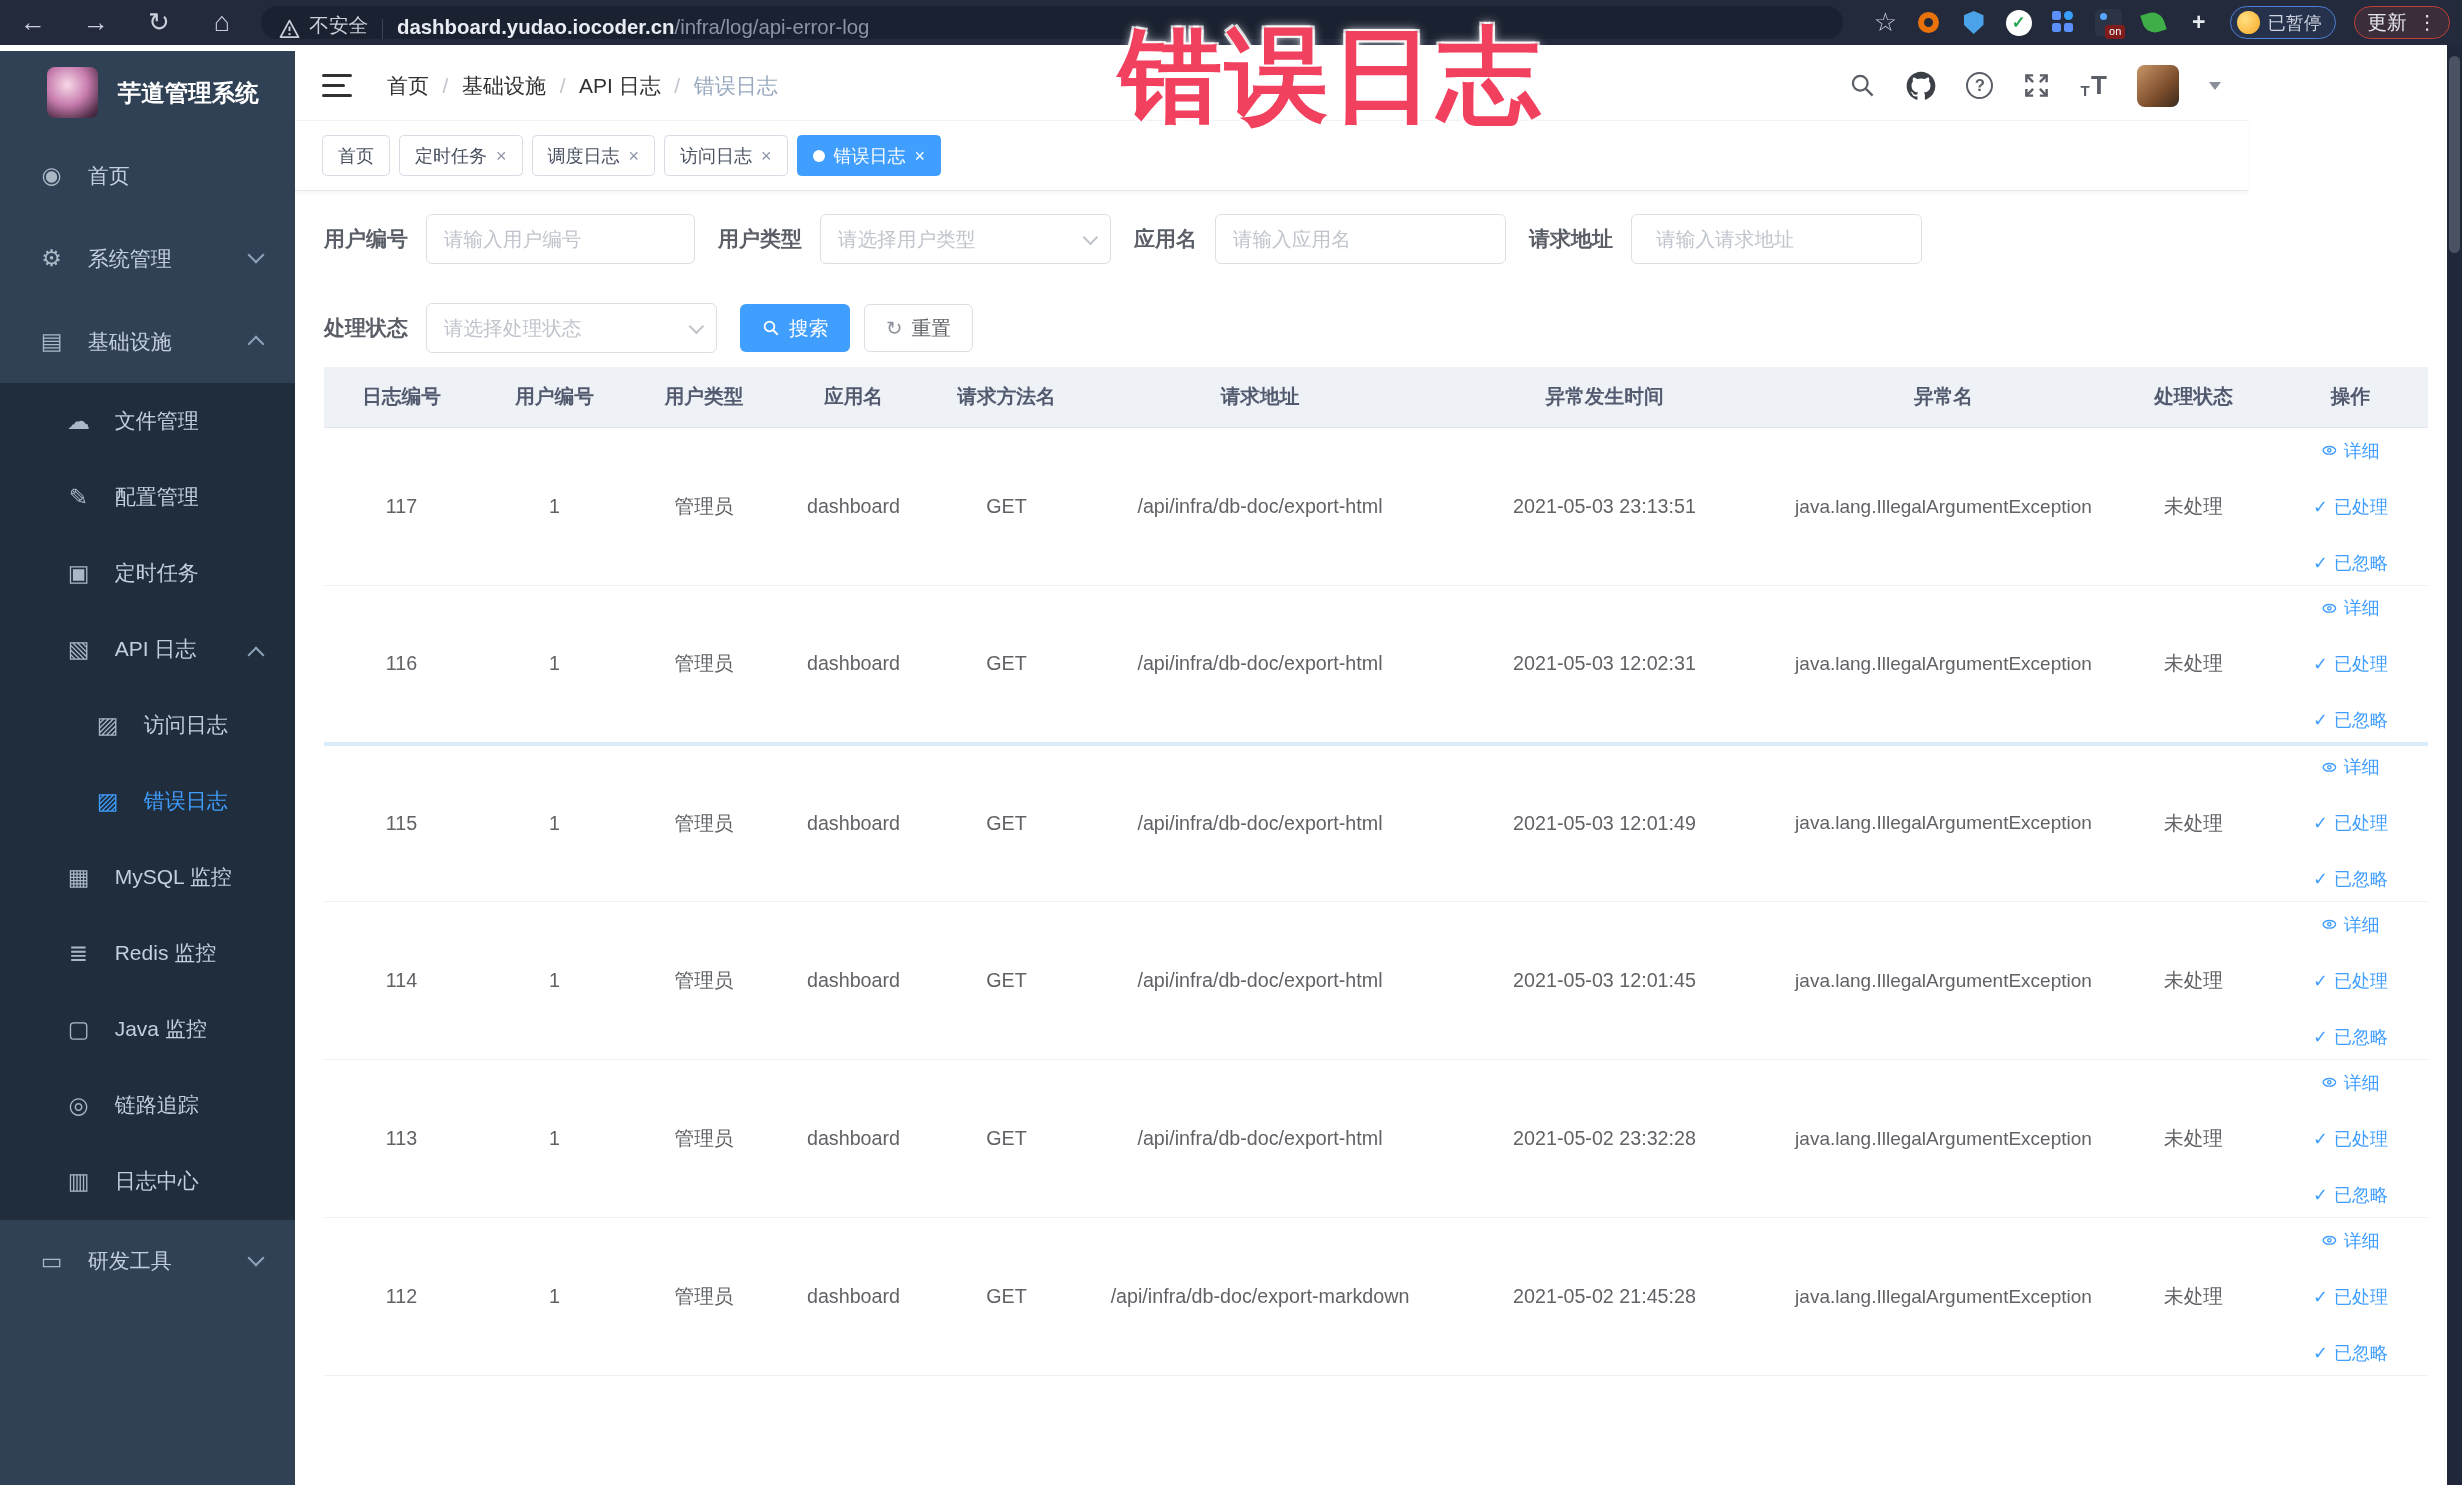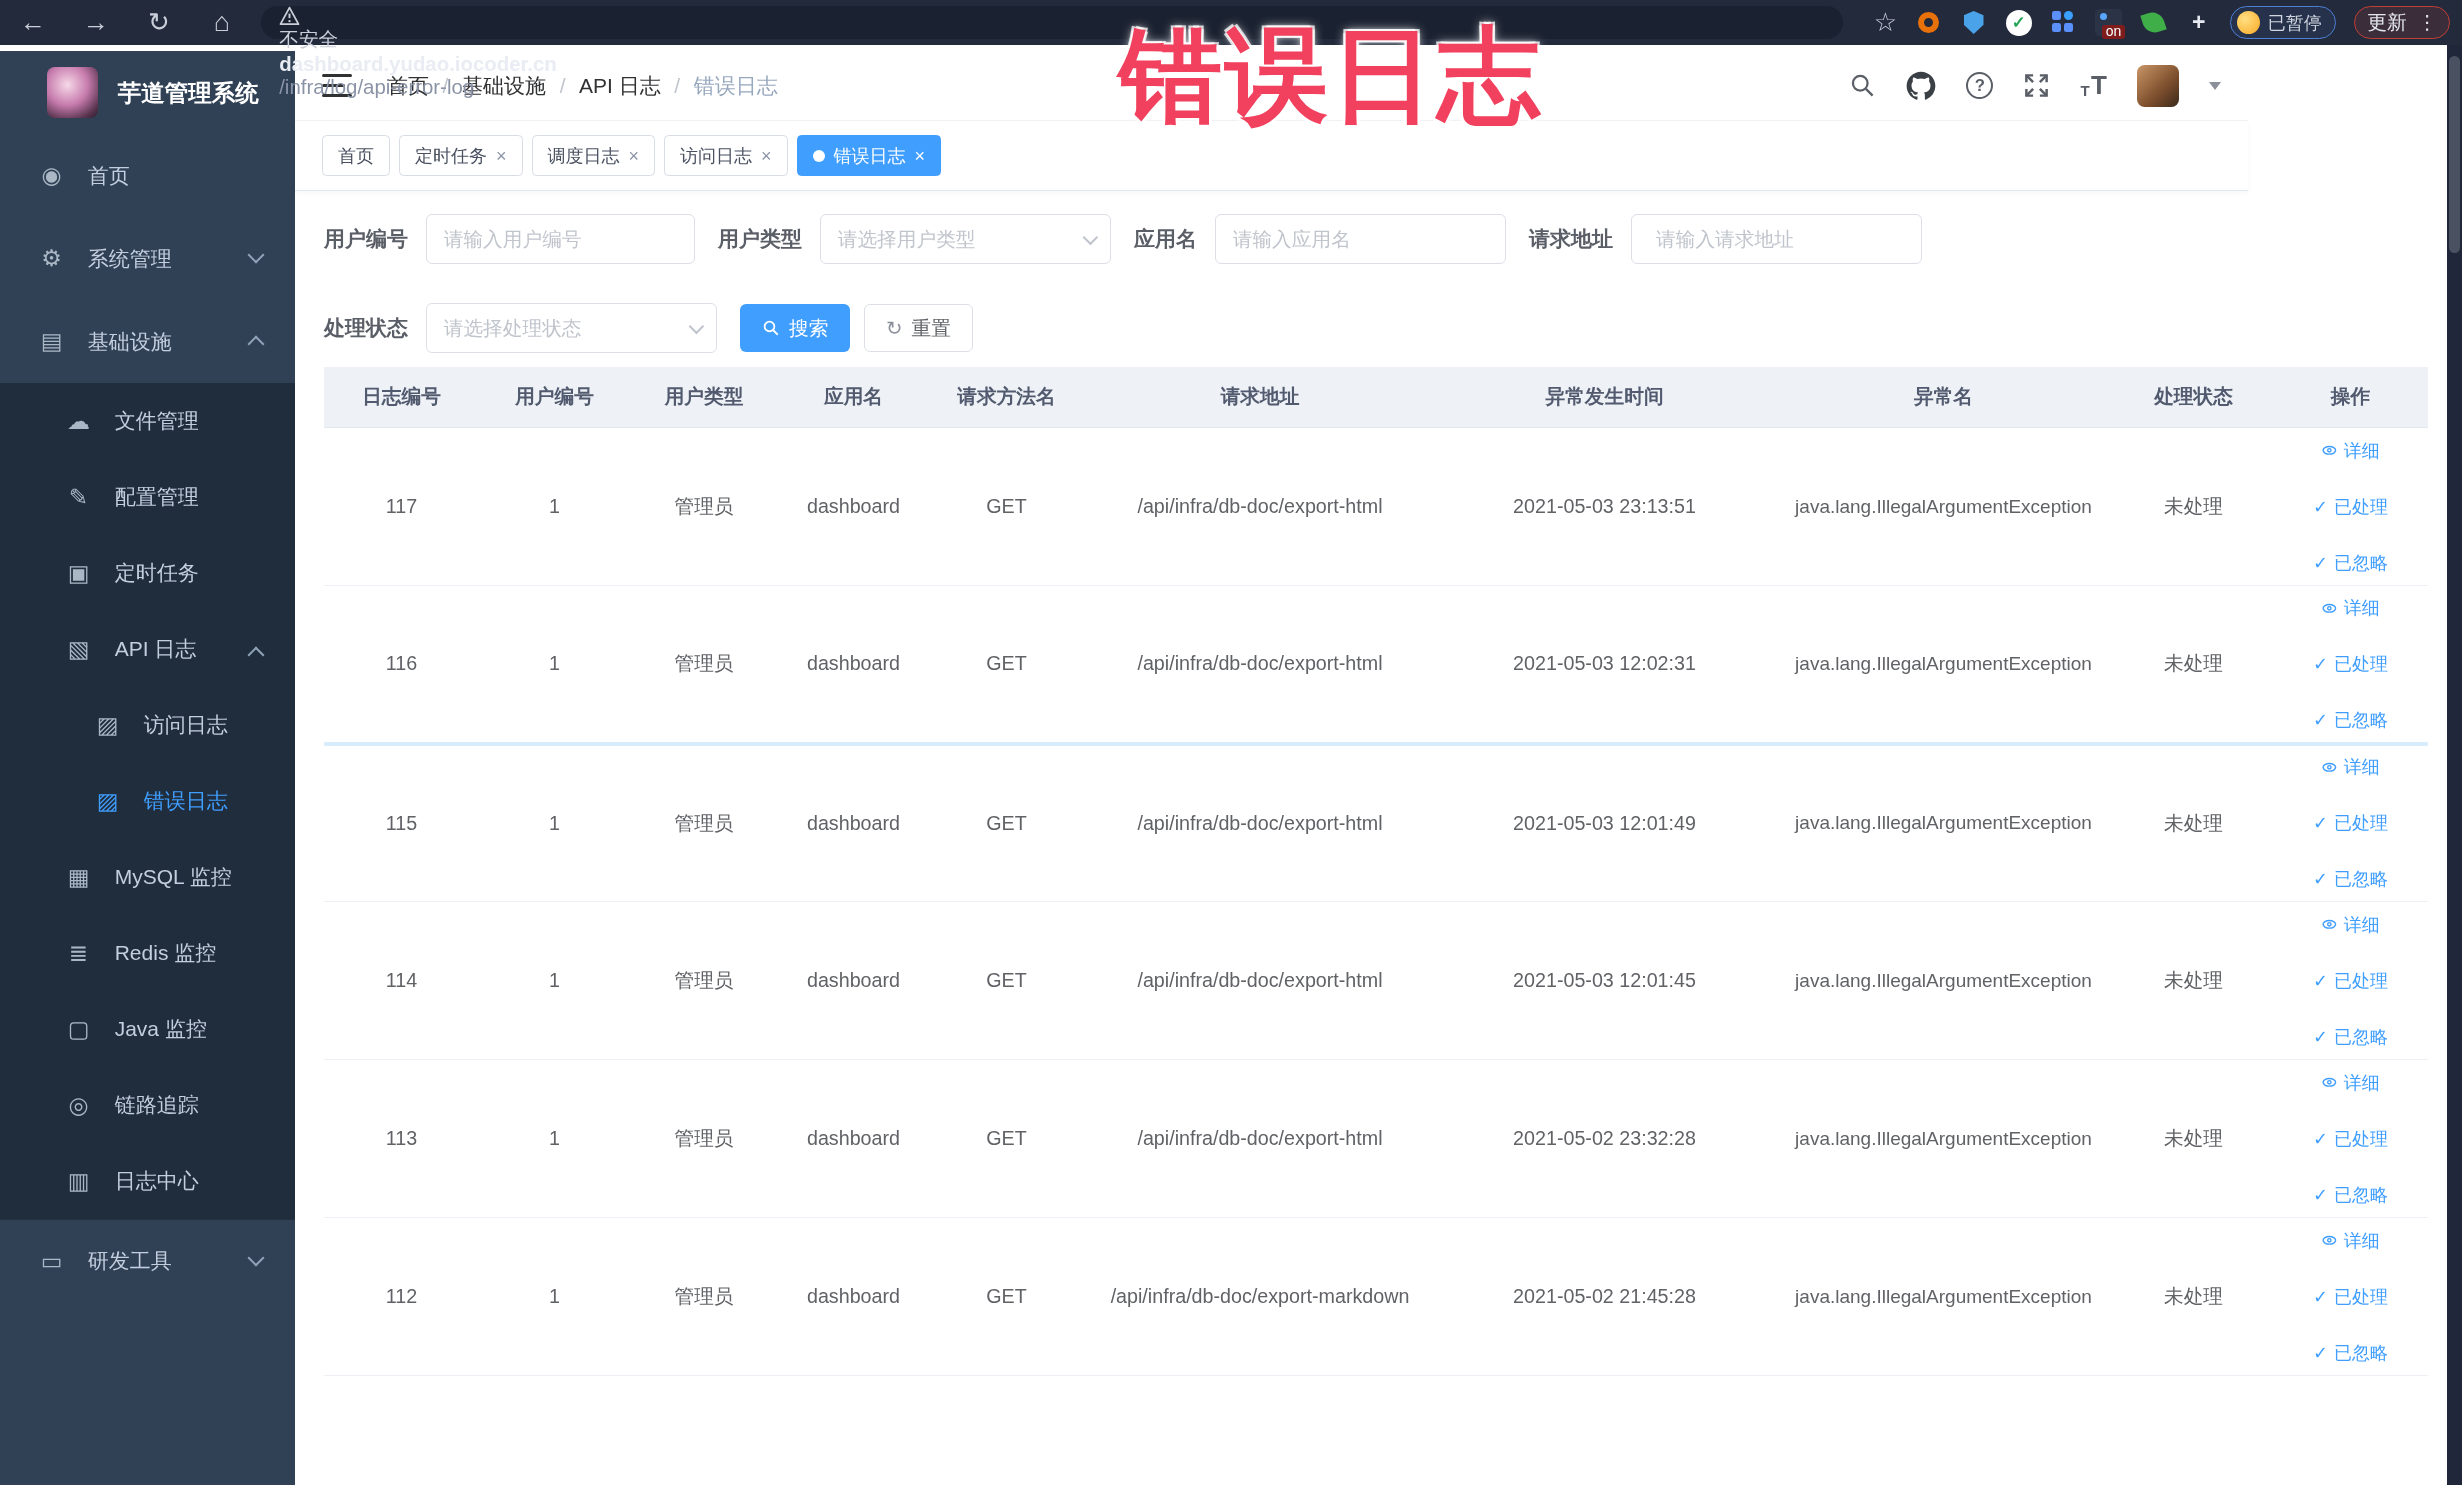--- a/index.html
+++ b/index.html
@@ -3,38 +3,38 @@
 <meta charset="utf-8">
 <style>
   *{box-sizing:border-box;margin:0;padding:0;}
   body{margin:0;background:#fff;font-family:"Liberation Sans",sans-serif;}
   .screen{position:relative;width:2462px;height:1486px;overflow:hidden;background:#fff;}
 
   
   .chrome{position:absolute;left:0;top:0;width:2462px;height:45px;background:#222a3c;display:flex;align-items:center;padding:0 12px;z-index:5;}
   .nav-btn{width:42px;height:36px;display:flex;align-items:center;justify-content:center;color:#c9ced8;font-size:26px;margin-right:21px;border-radius:6px;}
   .nav-btn.home{margin-right:7.6px;font-size:27px;}
-  .url-bar{width:1582px;height:33px;border-radius:16.7px;background:#1a2130;display:flex;align-items:flex-start;padding:0 18px;margin-left:10.6px;flex-direction:column;}
+  .url-bar{width:1582px;height:33px;border-radius:16.7px;background:#1a2130;display:flex;align-items:flex-end;padding:0 18px;margin-left:10.6px;}
   .url-bar .warn-svg{flex:0 0 auto;margin-right:9px;}
   .sec-label{color:#c9ced8;font-size:19.7px;}
   .url-divider{width:1.5px;height:19.7px;background:#3a4356;margin:0 13.6px;}
   .host{color:#e9ecf3;font-weight:bold;font-size:20.4px;}
   .path{color:#8b93a7;font-size:20.4px;}
   .chrome-right{margin-left:auto;display:flex;align-items:center;gap:18px;}
   .star{color:#c9ced8;font-size:26px;}
   .ext{width:27px;height:27px;display:flex;align-items:center;justify-content:center;}
   .ext-ring{width:21px;height:21px;border-radius:50%;border:6px solid #e8710a;}
   .ext-shield{width:19.7px;height:23px;background:#4aa3e8;clip-path:polygon(50% 0,100% 18%,100% 60%,50% 100%,0 60%,0 18%);}
   .ext-vcircle{width:26px;height:26px;border-radius:50%;background:#fff;color:#23a455;font-weight:bold;font-size:16.7px;display:flex;align-items:center;justify-content:center;}
   .ext-grid{width:23px;height:23px;display:grid;grid-template-columns:9px 9px;grid-template-rows:9px 9px;gap:3px;}
   .ext-grid i{background:#5b8ff9;border-radius:2.3px;display:block;}
   .ext-grid i:nth-child(2){background:#3aa0ff;border-radius:50%;}
   .ext-on{width:27px;height:27px;border-radius:4.5px;background:#2b3346;position:relative;}
   .ext-on .dot{position:absolute;left:4.5px;top:3.8px;width:7.6px;height:7.6px;border-radius:50%;background:#58a6ff;}
-  .ext-on .badge{position:absolute;right:-3px;bottom:-3px;background:#7f1d1d;color:#fff;font-size:14px;line-height:13.6px;padding:0 3.8px;border-radius:3px;}
+  .ext-on .badge{position:absolute;right:-3px;bottom:-3px;background:#7f1d1d;color:#fff;font-size:11px;line-height:13.6px;padding:0 3.8px;border-radius:3px;}
   .ext-leaf{width:21px;height:21px;background:#3fae49;border-radius:0 60% 0 60%;transform:rotate(-18deg);}
   .ext-plus{color:#e6e9ef;font-size:23px;font-weight:bold;}
   .pill{height:33px;border-radius:16.7px;display:flex;align-items:center;}
   .pill-paused{border:1.5px solid #4d7fd6;background:rgba(77,127,214,.10);padding:0 13.6px 0 6px;gap:7.6px;align-items:center;}
   .emoji{width:23px;height:23px;border-radius:50%;background:radial-gradient(circle at 35% 35%,#ffe082,#f9a825);}
   .pill-paused span{color:#cfd4df;font-size:18px;}
   .pill-update{border:1.5px solid #c23f34;background:rgba(194,63,52,.16);padding:0 12px;gap:10.6px;}
   .pill-update span{color:#e3e6ec;font-size:19.7px;}
   .vdots{color:#e3e6ec;font-size:19.7px;}
 

